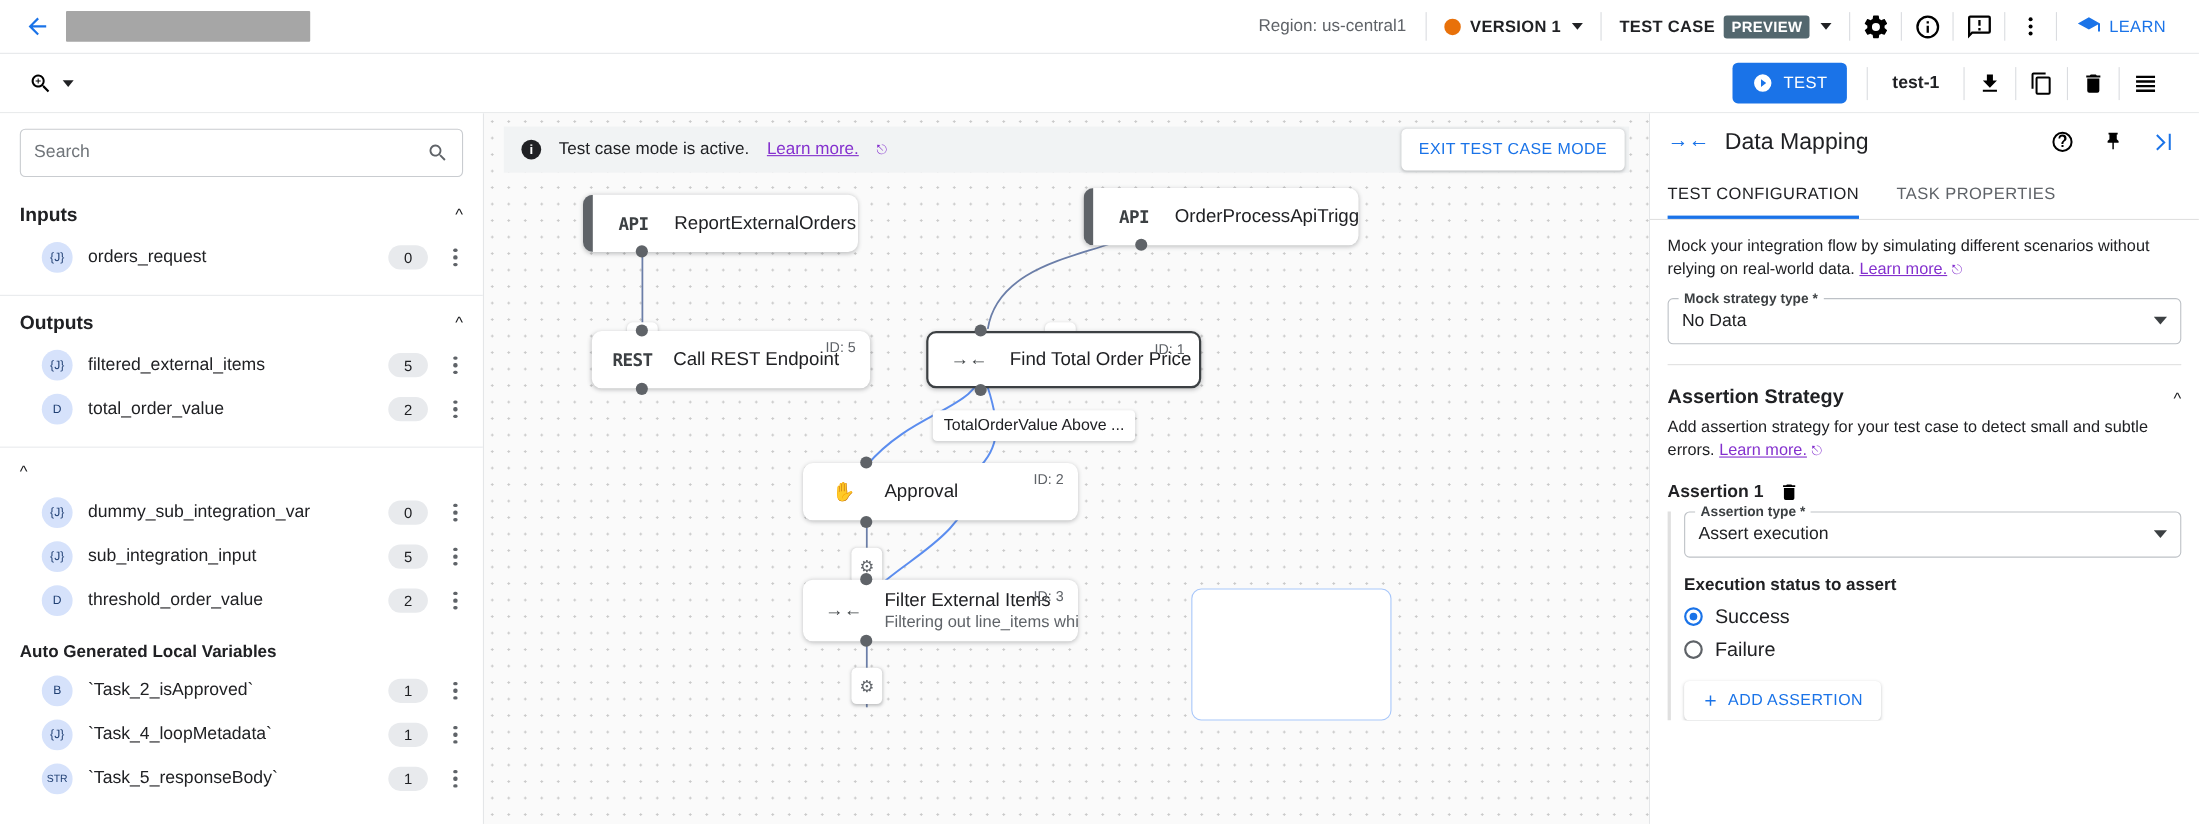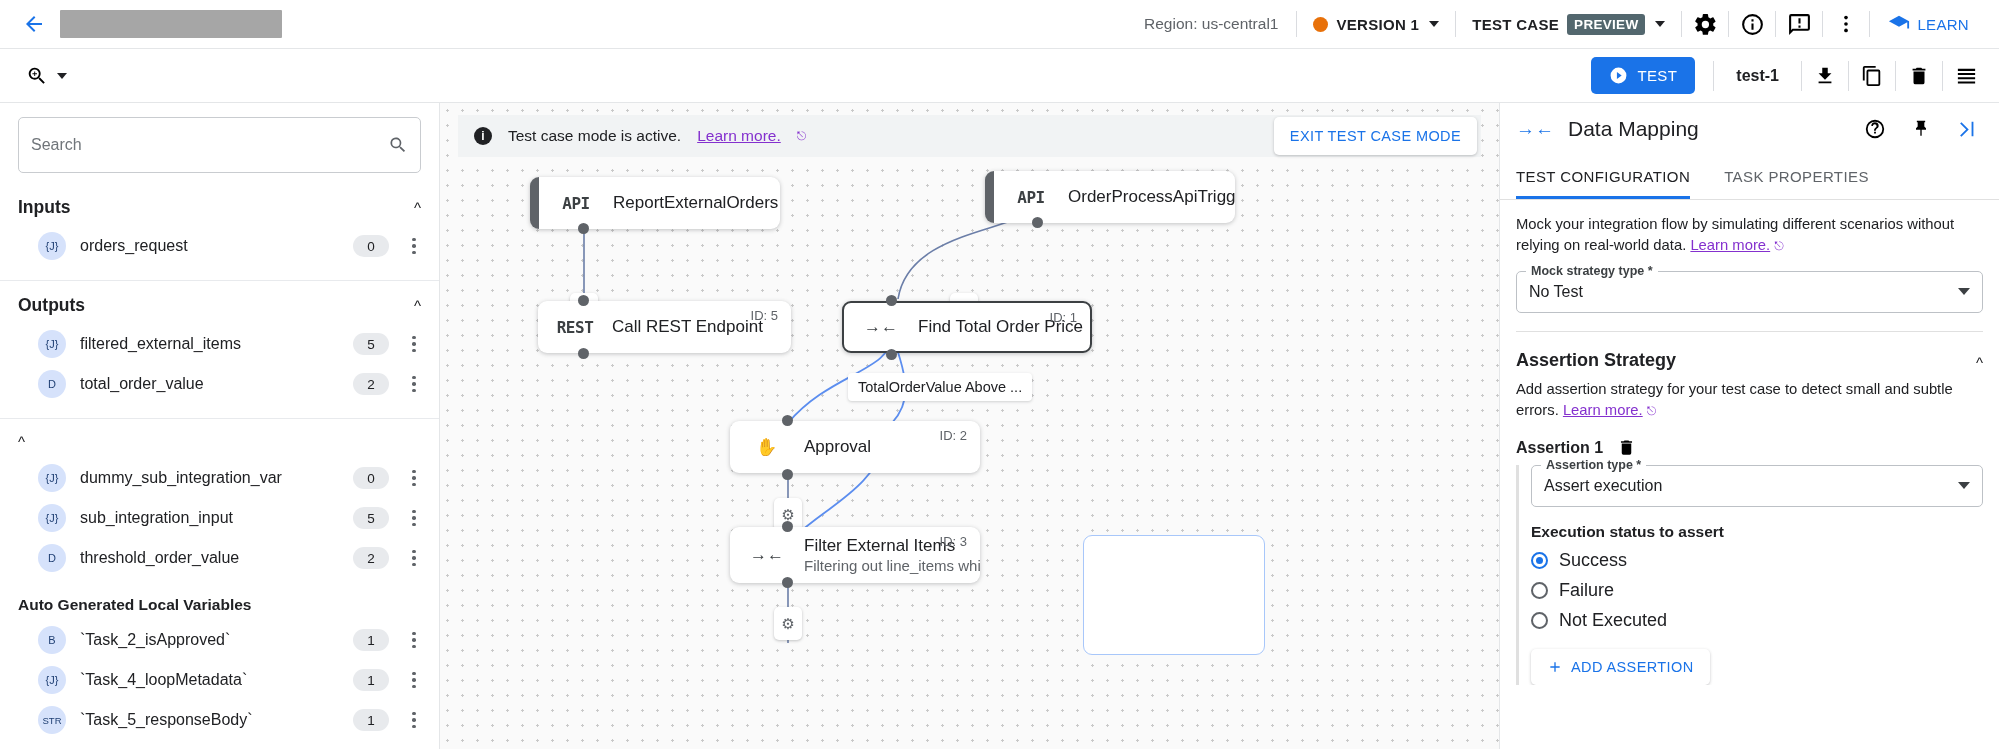--- a/index.html
+++ b/index.html
@@ -42,30 +42,30 @@
   .sb-sep { width:1px; height:30px; background:#dadce0; }
   .collapse-btn { width:60px; display:flex; align-items:center; justify-content:center; cursor:pointer; color:#1a73e8; font-size:21px; }
   .zoom-btn { display:flex; align-items:center; gap:7px; padding:0 18px 0 26px; cursor:pointer; }
   .subbar-mid { flex:1; display:flex; align-items:center; height:100%;}
   .test-btn {
     background:#1a73e8; color:#fff; border-radius:5px; height:37px; padding:0 18px;
     display:flex; align-items:center; gap:9px; font-size:15px; font-weight:500;
     letter-spacing:.4px; cursor:pointer;
   }
   .testname { font-size:16px; font-weight:bold; padding:0 22px; white-space:nowrap;}
-  .subbar-right { display:flex; align-items:center; gap:0; padding-right:10px;}
+  .subbar-right { display:flex; align-items:center; gap:0; padding-right:26px;}
 
   
   .body { flex:1; display:flex; min-height:0; }
 
   
   .sidebar { width:440px; flex:0 0 440px; border-right:1px solid #e4e6e8; overflow:hidden; display:flex; flex-direction:column; background:#fff;}
   .search-wrap { padding:14px 18px 10px 18px; }
   .search-box {
-    height:56px; border:1px solid #c9ccd0; border-radius:5px; display:flex; align-items:center;
+    height:44px; border:1px solid #c9ccd0; border-radius:5px; display:flex; align-items:center;
     padding:0 12px; gap:8px;
   }
   .search-box input { border:none; outline:none; flex:1; font-size:16px; font-family:inherit; color:#202124;}
   .search-box input::placeholder { color:#70757a; }
   .var-section { border-bottom:1px solid #e8eaed; padding-bottom:14px;}
   .sec-head { display:flex; align-items:center; padding:14px 18px 8px 18px; }
   .sec-title { font-size:17.5px; font-weight:bold; flex:1; }
   .chev { color:#202124; font-size:15px; }
   .sec-title-sm { font-size:15.5px; font-weight:bold; padding:18px 18px 6px 18px; }
   .var-row { display:flex; align-items:center; padding:6px 14px 6px 38px; gap:14px;}
@@ -503,21 +503,21 @@
 
       <div class="rp-body">
         <div class="rp-desc">
           <span>Mock your integration flow by simulating different scenarios without relying on real-world data.</span>
           <span class="lnk">Learn more.</span>
           <span class="lnk ext">⎋</span>
         </div>
 
         <div class="field">
           <span class="field-label">Mock strategy type *</span>
-          <span class="field-val">No Test</span>
+          <span class="field-val">No Data</span>
           <span class="dd-caret"></span>
         </div>
 
         <div class="sec-divider"></div>
 
         <div class="rp-sec-head">
           <span class="rp-sec-title">Assertion Strategy</span>
           <span class="chev">^</span>
         </div>
 
@@ -546,24 +546,20 @@
           <div class="radio-label">Execution status to assert</div>
 
           <div class="radio-row">
             <span class="radio on"></span>
             <span class="radio-txt">Success</span>
           </div>
           <div class="radio-row">
             <span class="radio"></span>
             <span class="radio-txt">Failure</span>
           </div>
-          <div class="radio-row">
-            <span class="radio"></span>
-            <span class="radio-txt">Not Executed</span>
-          </div>
 
           <div class="add-btn">
             <svg width="16" height="16" viewBox="0 0 24 24" fill="#1a73e8">
               <path d="M19 13h-6v6h-2v-6H5v-2h6V5h2v6h6z"></path>
             </svg>
             <span>ADD ASSERTION</span>
           </div>
         </div>
       </div>
     </div>

